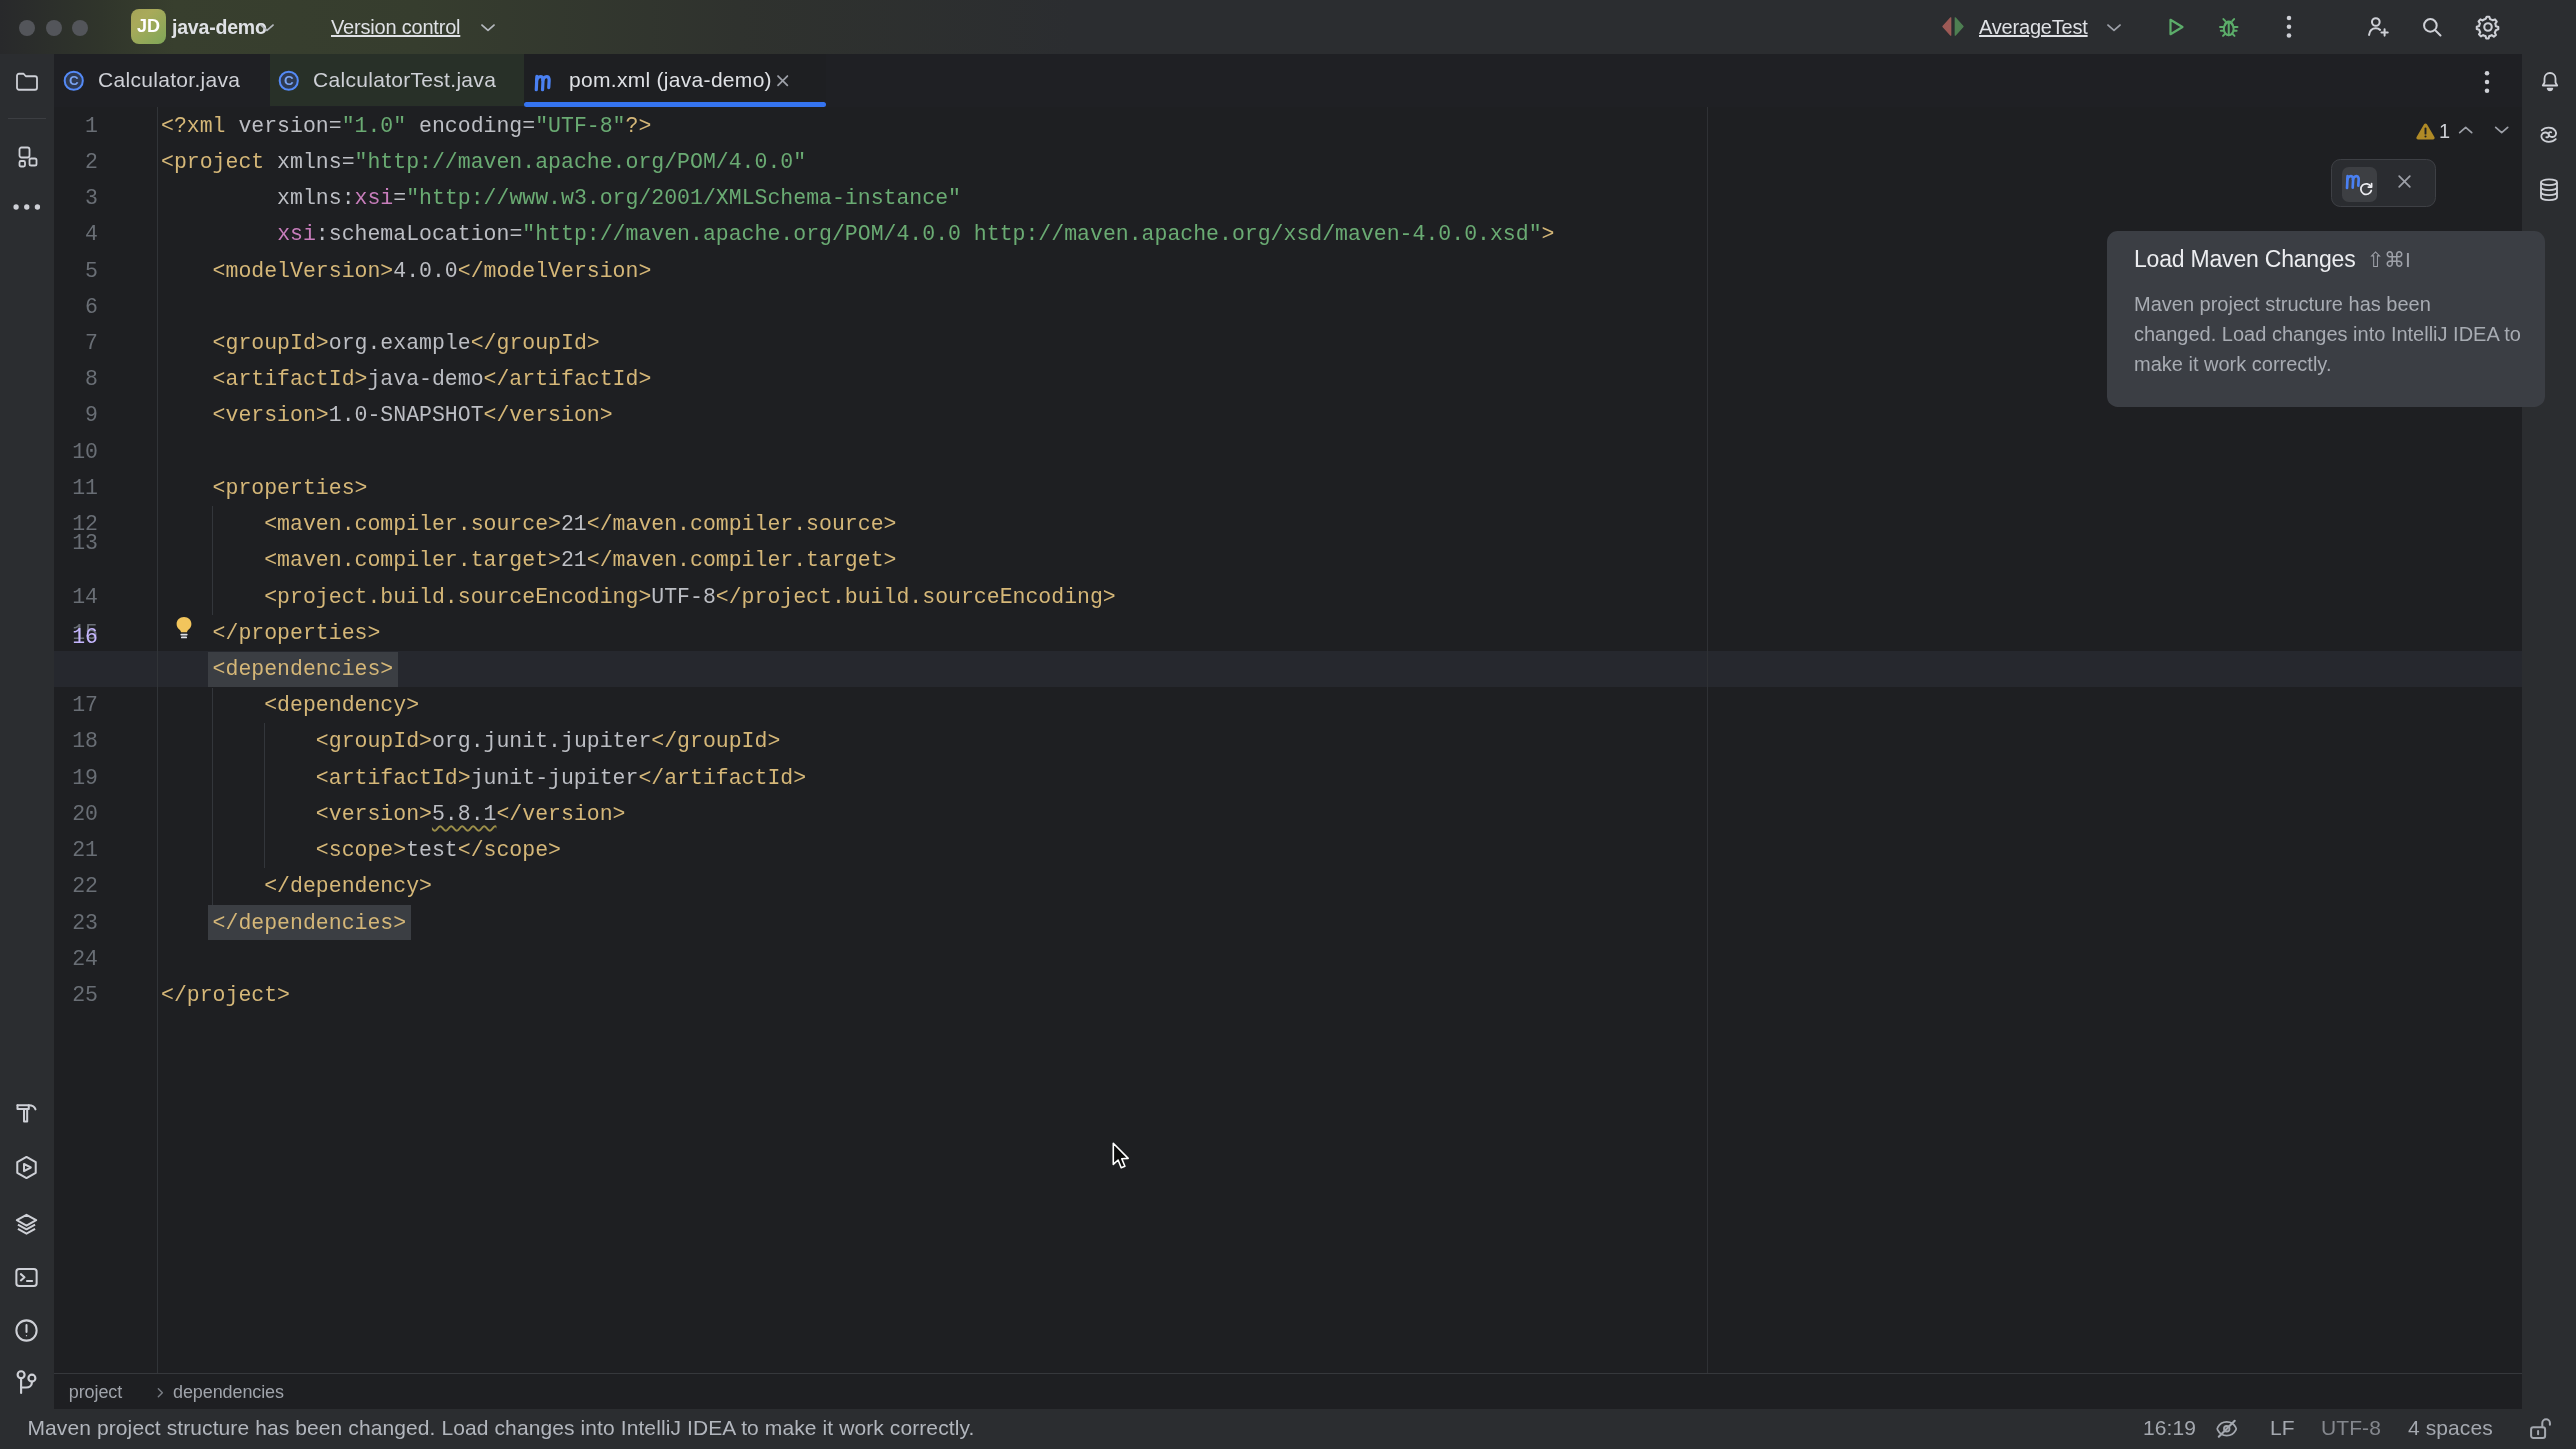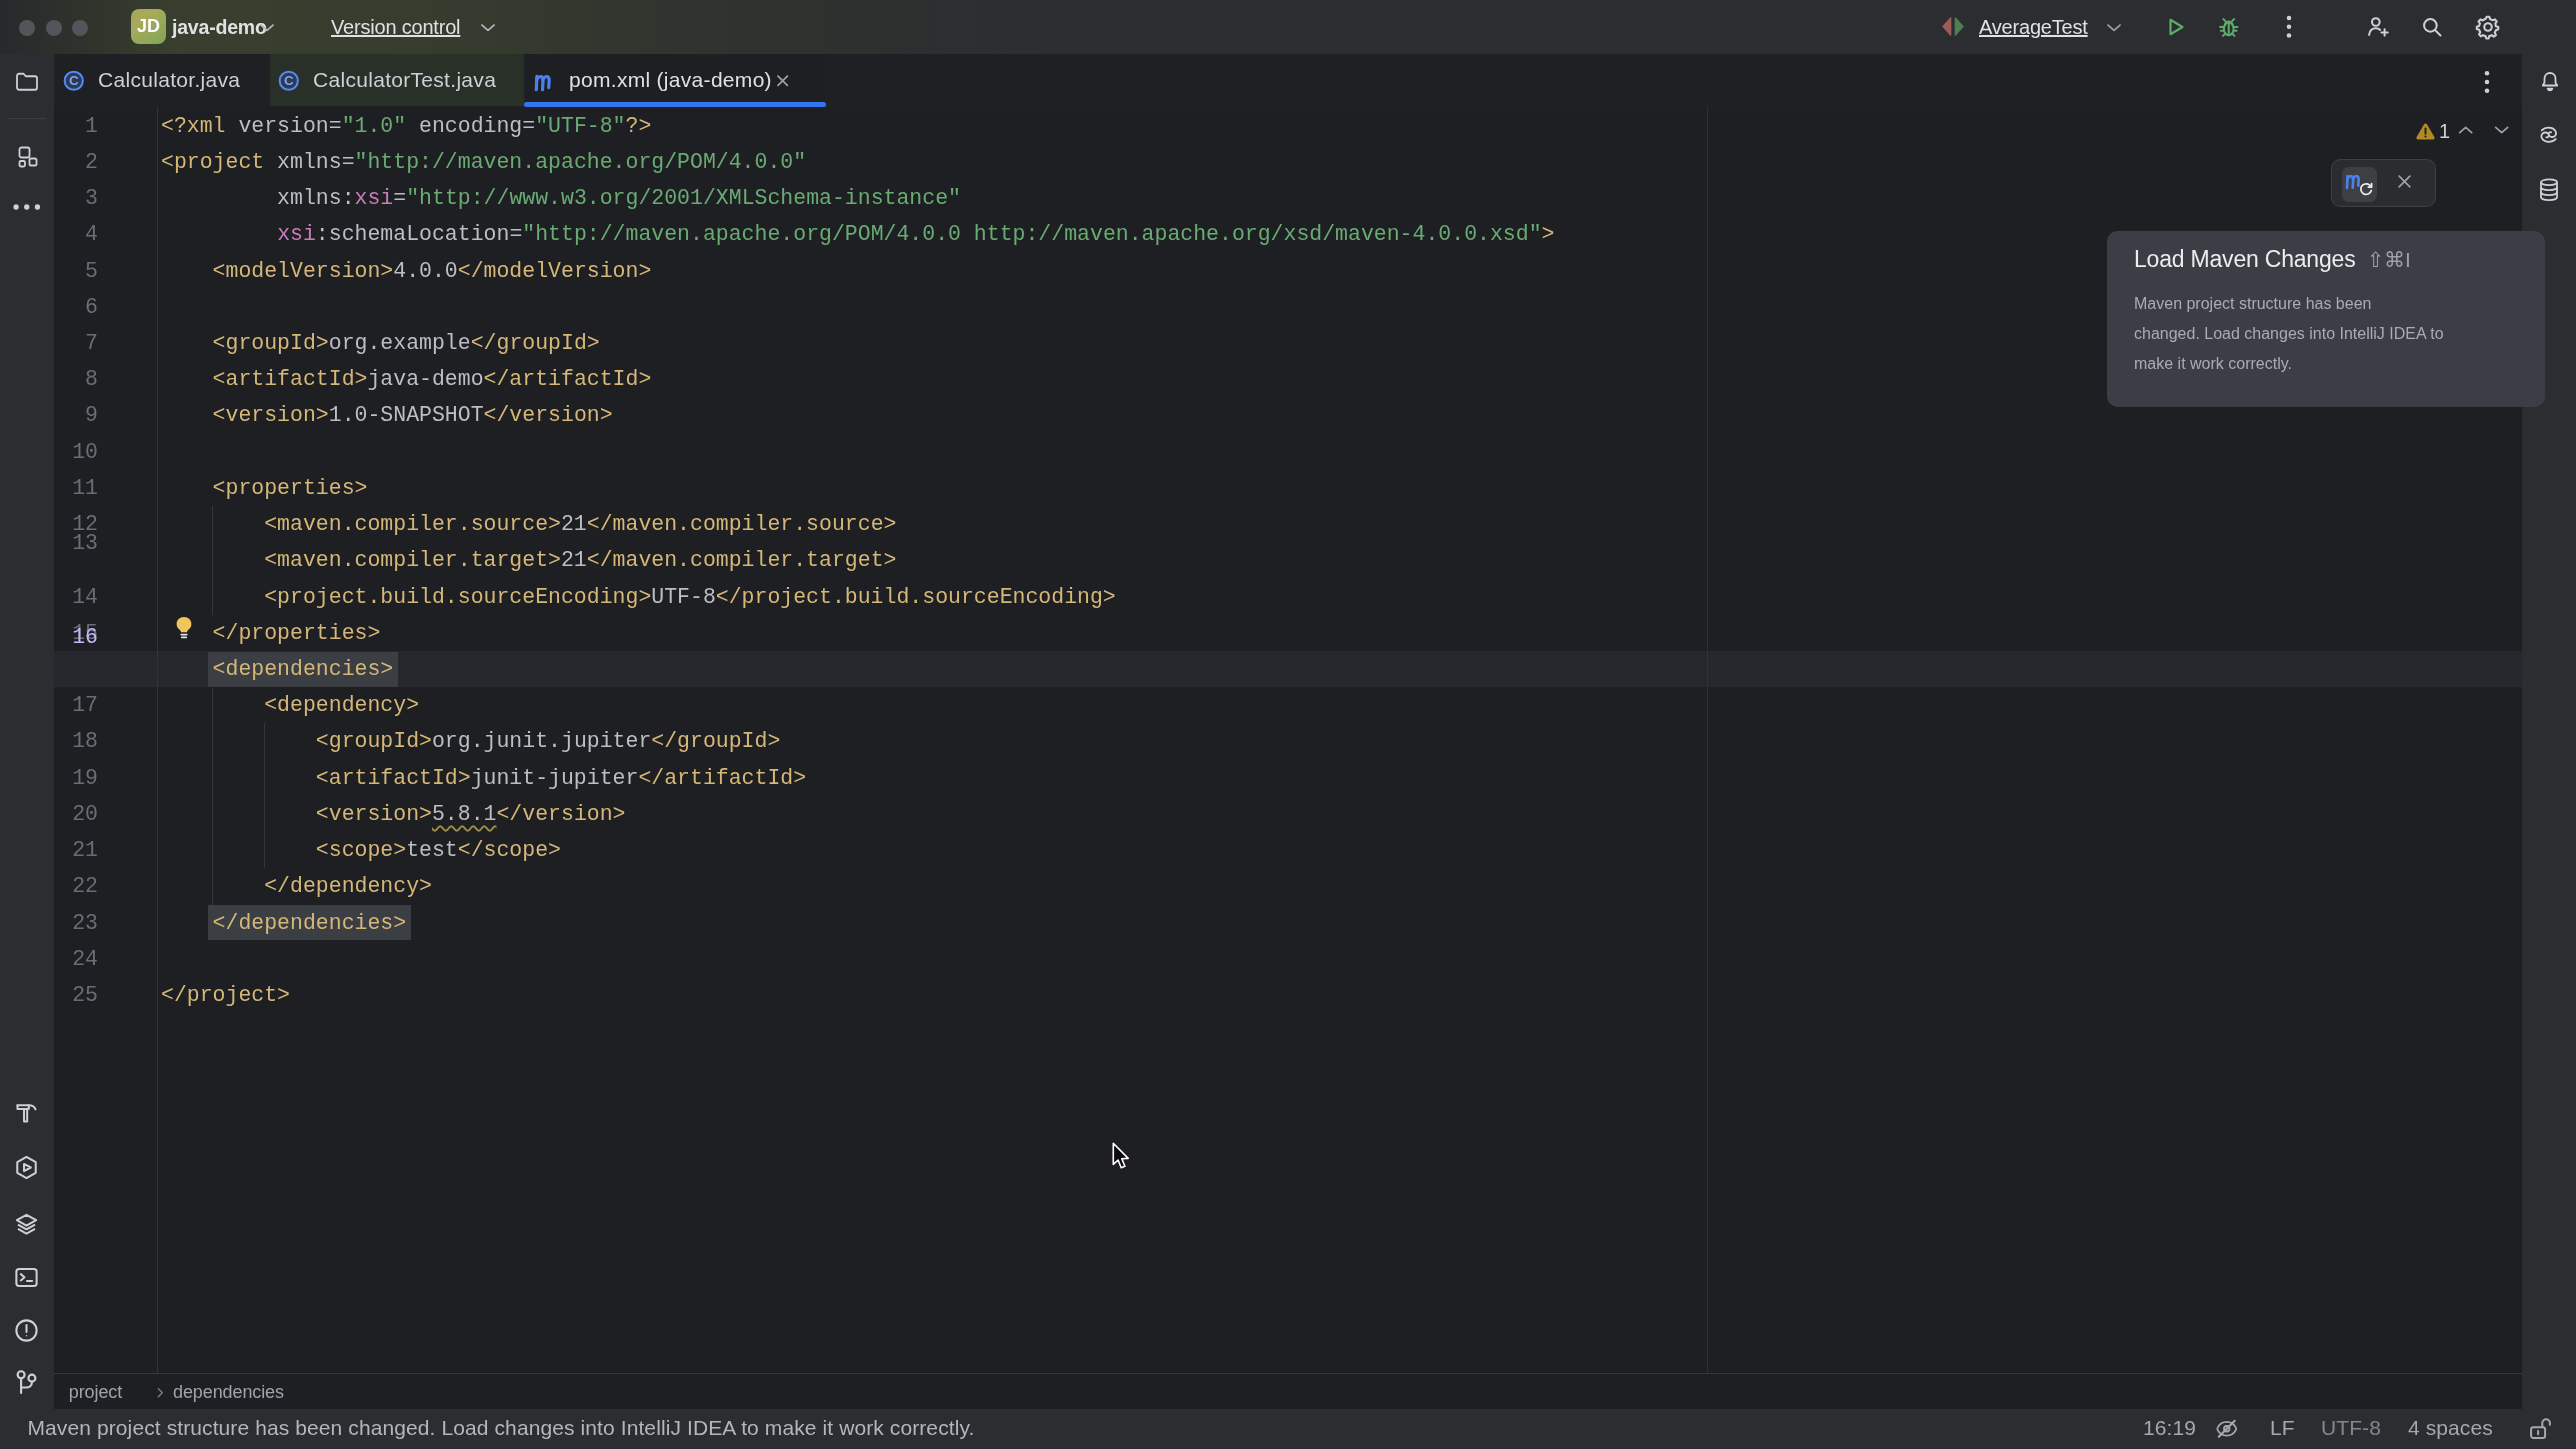--- a/index.html
+++ b/index.html
@@ -302,21 +302,21 @@
     <svg class="abs" style="left:2302px;top:72px;" width="20" height="20" viewBox="0 0 24 24" fill="none" stroke="#ececf0" stroke-width="2.1" stroke-linecap="round">
       <path d="M17.9 9.2 A 6.4 6.4 0 1 0 18.4 13.8"></path>
       <path d="M18.7 5.6 V 9.6 H 14.8" stroke-linejoin="round"></path>
     </svg>
     <svg class="abs" style="left:2339px;top:63px;" width="23" height="23" viewBox="0 0 28 28">
         <path d="M7.5 7.5 L20.5 20.5 M20.5 7.5 L7.5 20.5" stroke="#9da0a8" stroke-width="2.1" stroke-linecap="round"></path>
       </svg>
 
     <div id="notif"></div>
     <div class="abs" style="left:2080px;top:138px;width:429px;height:29.5px;line-height:29.5px;font-size:23px;font-weight:400;color:#ecedf0;letter-spacing:-0.2px;">Load Maven Changes<span style="color:#9da0a8;font-size:21px;">&nbsp; ⇧⌘I</span></div>
-    <div class="abs" style="left:2080px;top:182px;white-space:pre;font-size:16px;line-height:30px;color:#a8acb3;">Maven project structure has been
+    <div class="abs" style="left:2080px;top:182px;white-space:pre;font-size:20px;line-height:30px;color:#a8acb3;">Maven project structure has been
 changed. Load changes into IntelliJ IDEA to
 make it work correctly.</div>
 
     <svg class="abs" style="left:1057px;top:1035px;" width="19.5" height="30" viewBox="0 0 17 26">
       <path d="M2 1 L2 19.5 L6.2 15.6 L8.9 22.4 L12.1 21.1 L9.4 14.5 L15 14.2 Z" fill="#0b0b0b" stroke="#ffffff" stroke-width="1.4" stroke-linejoin="round"></path>
     </svg>
   </div>
   <div class="abs" style="left:54px;top:1373px;width:2468px;height:1.3px;background:#36383c;"></div>
   <div id="crumbs">
     <div class="abs" style="left:14.8px;top:0;height:35px;line-height:35px;">project</div>

